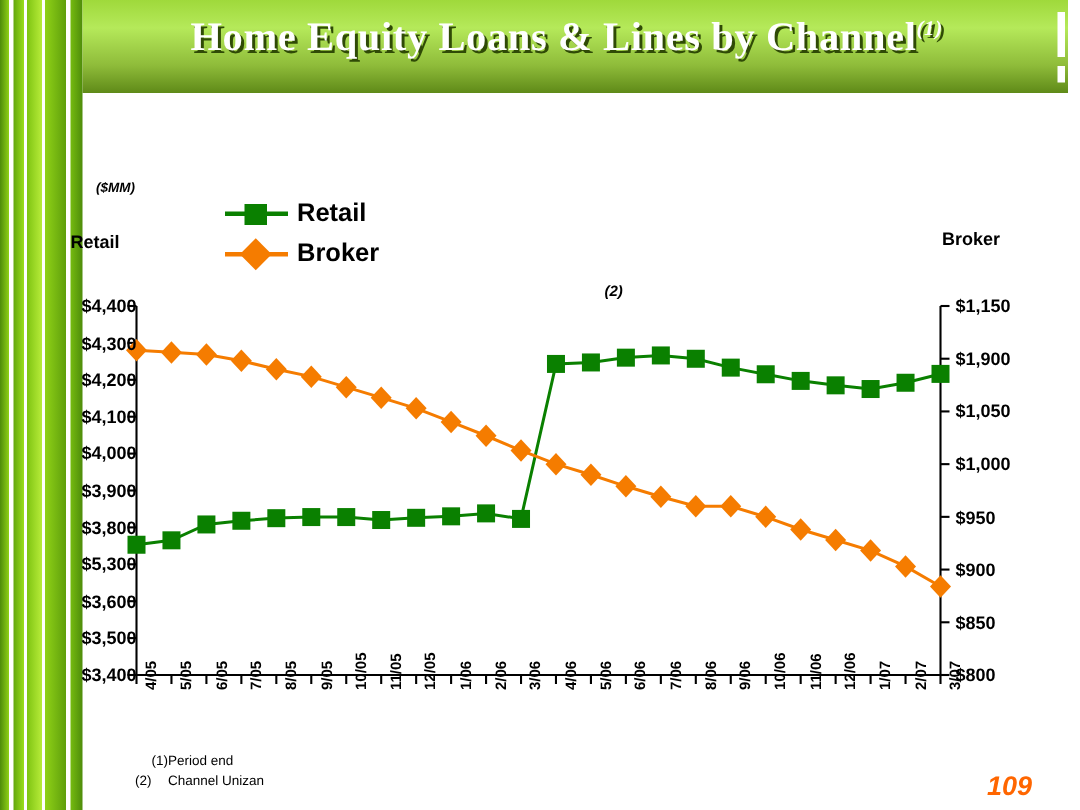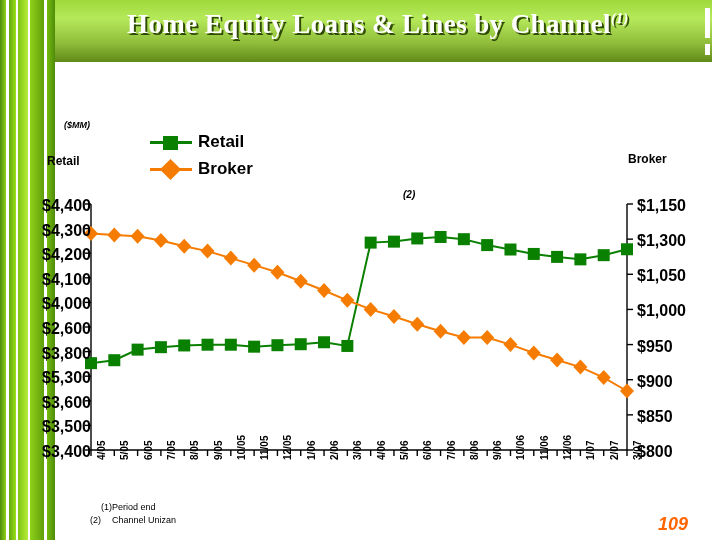--- a/index.html
+++ b/index.html
@@ -41,21 +41,21 @@
 
   
   #chart{position:absolute;left:0;top:78px;width:720px;height:478px;}
 
   .unit-label{position:absolute;left:64px;top:42px;font-size:9px;font-weight:bold;
       font-style:italic;color:#000;}
   .axis-name{position:absolute;font-size:12px;font-weight:bold;color:#000;}
   #retail-name{left:47px;top:76px;}
   #broker-name{left:628px;top:74px;}
 
-  .ylabel{position:absolute;font-size:16px;font-weight:bold;color:#000;
+  .ylabel{position:absolute;font-size:12px;font-weight:bold;color:#000;
       text-align:right;white-space:nowrap;}
   .ylabel.left{right:629px;}
   .ylabel.right{left:637px;text-align:left;}
 
   .xlabel{position:absolute;font-size:10px;font-weight:bold;color:#000;
       white-space:nowrap;transform-origin:left top;
       transform:rotate(-90deg);}
 
   #plot-svg{position:absolute;left:0;top:0;}
 
@@ -226,35 +226,35 @@
         <polygon points="603.695652173913,292.10571428571427 610.695652173913,299.60571428571427 603.695652173913,307.10571428571427 596.695652173913,299.60571428571427" fill="#f57c00"></polygon>
         <polygon points="627,305.46 634,312.96 627,320.46 620,312.96" fill="#f57c00"></polygon>
       </svg>
 
     <div id="ylabels-left">
         <div class="ylabel left" style="top: 365px;">$3,400</div>
         <div class="ylabel left" style="top: 340.4px;">$3,500</div>
         <div class="ylabel left" style="top: 315.8px;">$3,600</div>
         <div class="ylabel left" style="top: 291.2px;">$5,300</div>
         <div class="ylabel left" style="top: 266.6px;">$3,800</div>
-        <div class="ylabel left" style="top: 242px;">$2,600</div>
+        <div class="ylabel left" style="top: 242px;">$3,900</div>
         <div class="ylabel left" style="top: 217.4px;">$4,000</div>
         <div class="ylabel left" style="top: 192.8px;">$4,100</div>
         <div class="ylabel left" style="top: 168.2px;">$4,200</div>
         <div class="ylabel left" style="top: 143.6px;">$4,300</div>
         <div class="ylabel left" style="top: 119px;">$4,400</div>
       </div>
     <div id="ylabels-right">
         <div class="ylabel right" style="top: 365px;">$800</div>
         <div class="ylabel right" style="top: 329.857px;">$850</div>
         <div class="ylabel right" style="top: 294.714px;">$900</div>
         <div class="ylabel right" style="top: 259.571px;">$950</div>
         <div class="ylabel right" style="top: 224.429px;">$1,000</div>
         <div class="ylabel right" style="top: 189.286px;">$1,050</div>
-        <div class="ylabel right" style="top: 154.143px;">$1,300</div>
+        <div class="ylabel right" style="top: 154.143px;">$1,900</div>
         <div class="ylabel right" style="top: 119px;">$1,150</div>
       </div>
     <div id="xlabels">
         <div class="xlabel" style="left: 96px; top: 382px;">4/05</div>
         <div class="xlabel" style="left: 119.304px; top: 382px;">5/05</div>
         <div class="xlabel" style="left: 142.609px; top: 382px;">6/05</div>
         <div class="xlabel" style="left: 165.913px; top: 382px;">7/05</div>
         <div class="xlabel" style="left: 189.217px; top: 382px;">8/05</div>
         <div class="xlabel" style="left: 212.522px; top: 382px;">9/05</div>
         <div class="xlabel" style="left: 235.826px; top: 382px;">10/05</div>

